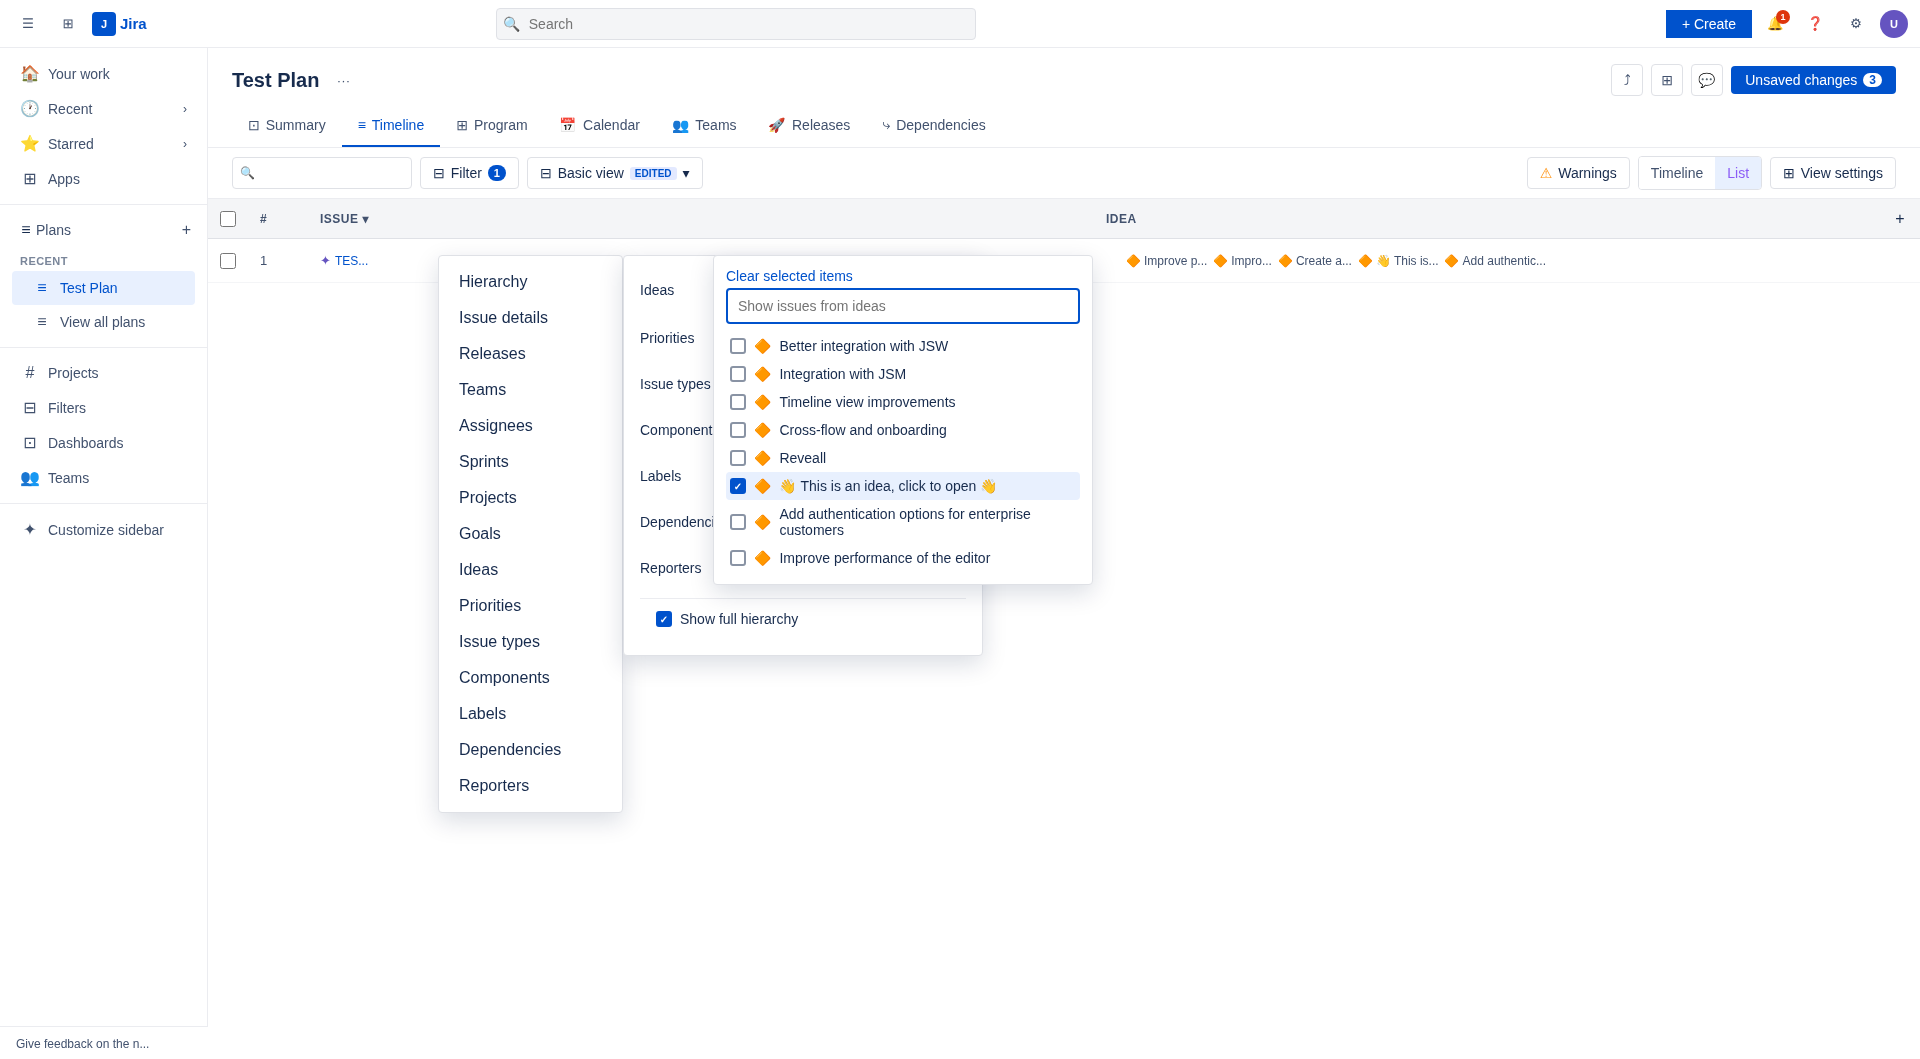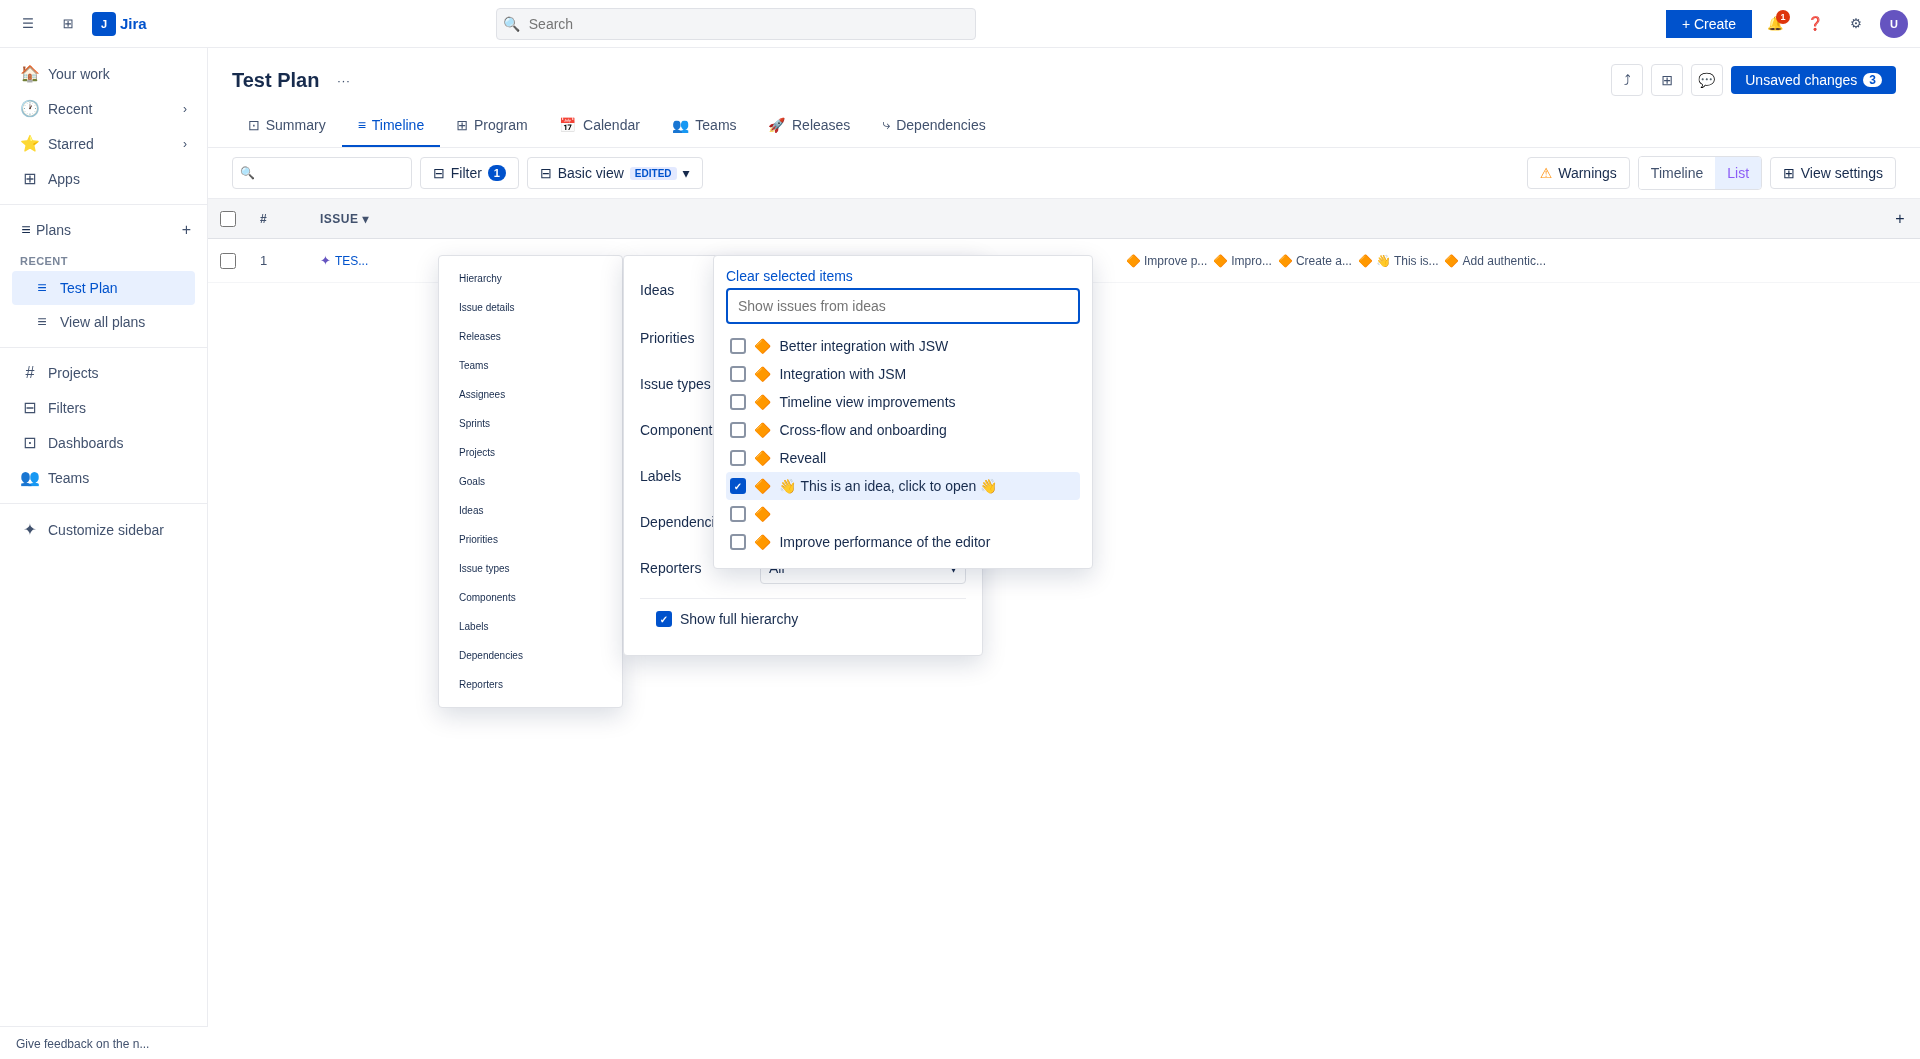--- a/index.html
+++ b/index.html
@@ -88,21 +88,21 @@
     .ideas-dropdown { position: absolute; top: 56px; left: 505px; width: 380px; background: #fff; border: 1px solid #dfe1e6; border-radius: 4px; box-shadow: 0 8px 24px rgba(9,30,66,0.15); z-index: 200; padding: 12px; }
     .clear-link { color: #0052cc; font-size: 14px; cursor: pointer; margin-bottom: 4px; display: block; }
     .ideas-search-input { width: 100%; height: 36px; border: 2px solid #0052cc; border-radius: 4px; padding: 0 10px; font-size: 14px; outline: none; margin-bottom: 8px; }
     .ideas-list { max-height: 280px; overflow-y: auto; }
     .ideas-item { display: flex; align-items: center; gap: 8px; padding: 6px 4px; cursor: pointer; }
     .ideas-item-icon { font-size: 14px; }
     .ideas-item-text { font-size: 14px; color: #172b4d; }
 
     
     .filter-side-panel { position: absolute; top: 56px; left: 230px; width: 185px; background: #fff; border: 1px solid #dfe1e6; border-radius: 4px; box-shadow: 0 8px 24px rgba(9,30,66,0.15); z-index: 150; padding: 8px 0; }
-    .filter-side-item { padding: 9px 20px; cursor: pointer; font-size: 10px; color: #172b4d; }
+    .filter-side-item { padding: 9px 20px; cursor: pointer; font-size: 16px; color: #172b4d; }
 
     
     .filter-form-panel { position: absolute; top: 56px; left: 415px; width: 360px; background: #fff; border: 1px solid #dfe1e6; border-radius: 4px; box-shadow: 0 8px 24px rgba(9,30,66,0.15); z-index: 150; padding: 16px; }
     .filter-form-row { display: flex; align-items: center; margin-bottom: 14px; }
     .filter-form-label { width: 120px; font-size: 14px; color: #172b4d; flex-shrink: 0; }
     .filter-form-select { flex: 1; height: 32px; border: 1px solid #dfe1e6; border-radius: 4px; padding: 0 8px; font-size: 14px; color: #172b4d; background: #fff; cursor: pointer; appearance: none; display: flex; align-items: center; justify-content: space-between; }
     .filter-form-select-wrapper { flex: 1; position: relative; }
     .ideas-selected-btn { width: 100%; height: 36px; background: #e8f0fe; border: 2px solid #0052cc; border-radius: 4px; padding: 0 10px; font-size: 14px; color: #172b4d; cursor: pointer; display: flex; align-items: center; justify-content: space-between; font-weight: 500; }
     .checkbox-checked { width: 16px; height: 16px; background: #0052cc; border: 2px solid #0052cc; border-radius: 3px; display: flex; align-items: center; justify-content: center; flex-shrink: 0; }
     .checkbox-unchecked { width: 16px; height: 16px; background: #fff; border: 2px solid #8993a4; border-radius: 3px; flex-shrink: 0; }
@@ -292,20 +292,21 @@
 
         <div class="table-header-row">
           <div class="th th-checkbox">
             <input type="checkbox" style="">
           </div>
           <div class="th th-num">#</div>
           <div class="th th-issue">
             <span>Issue</span>
             <span>▾</span>
           </div>
+          <div class="th th-idea">Idea</div>
           <div class="th-add">
             <span style="cursor:pointer;font-size:16px;">+</span>
           </div>
         </div>
 
         <div class="table-row">
           <div class="td td-checkbox">
             <input type="checkbox" style="">
           </div>
           <div class="td td-num">1</div>
@@ -474,20 +475,21 @@
               <div class="checkbox-checked">
                 <span style="color:#fff;font-size:10px;font-weight:700;">✓</span>
               </div>
               <span class="ideas-item-icon">🔶</span>
               <span class="ideas-item-text">👋 This is an idea, click to open 👋</span>
             </div>
 
             <div class="ideas-item">
               <div class="checkbox-unchecked"></div>
               <span class="ideas-item-icon">🔶</span>
+              <span class="ideas-item-text">Add authentication options for enterprise customers</span>
             </div>
 
             <div class="ideas-item">
               <div class="checkbox-unchecked"></div>
               <span class="ideas-item-icon">🔶</span>
               <span class="ideas-item-text">Improve performance of the editor</span>
             </div>
           </div>
         </div>
 

